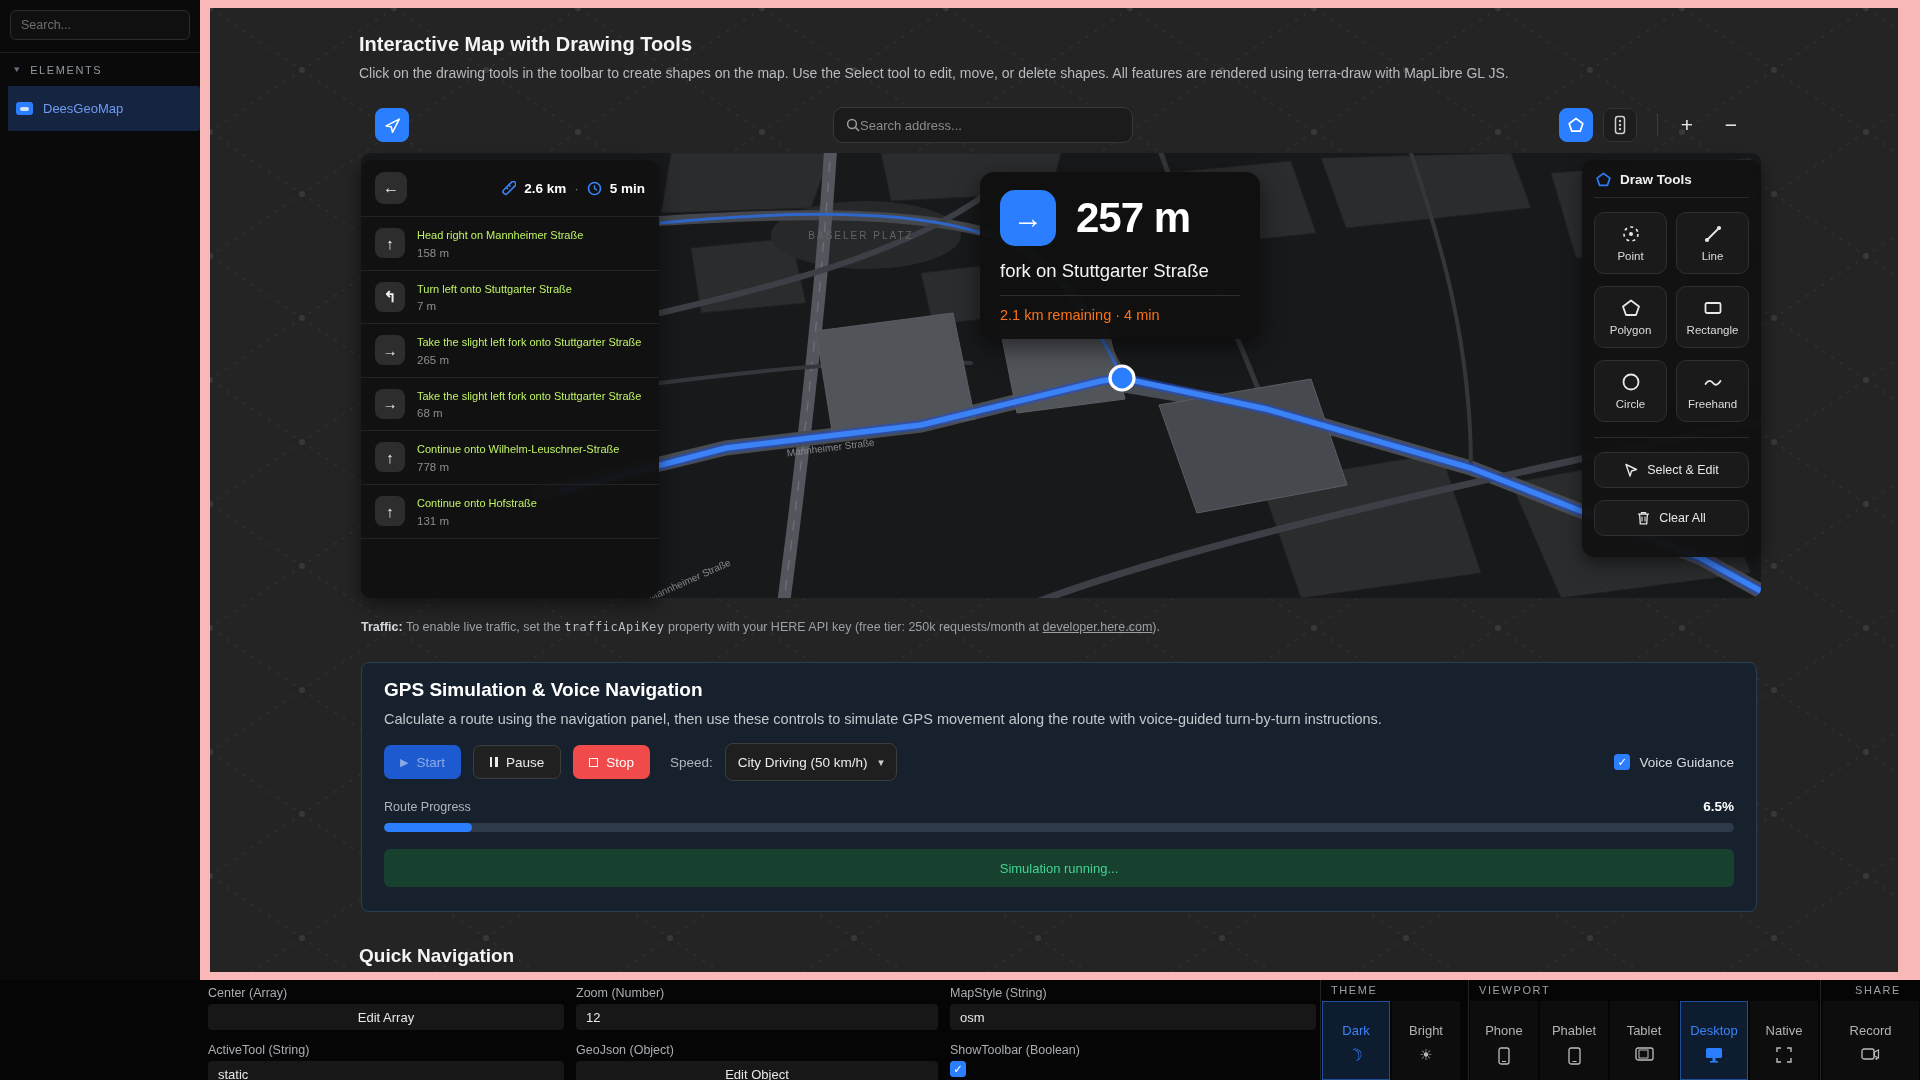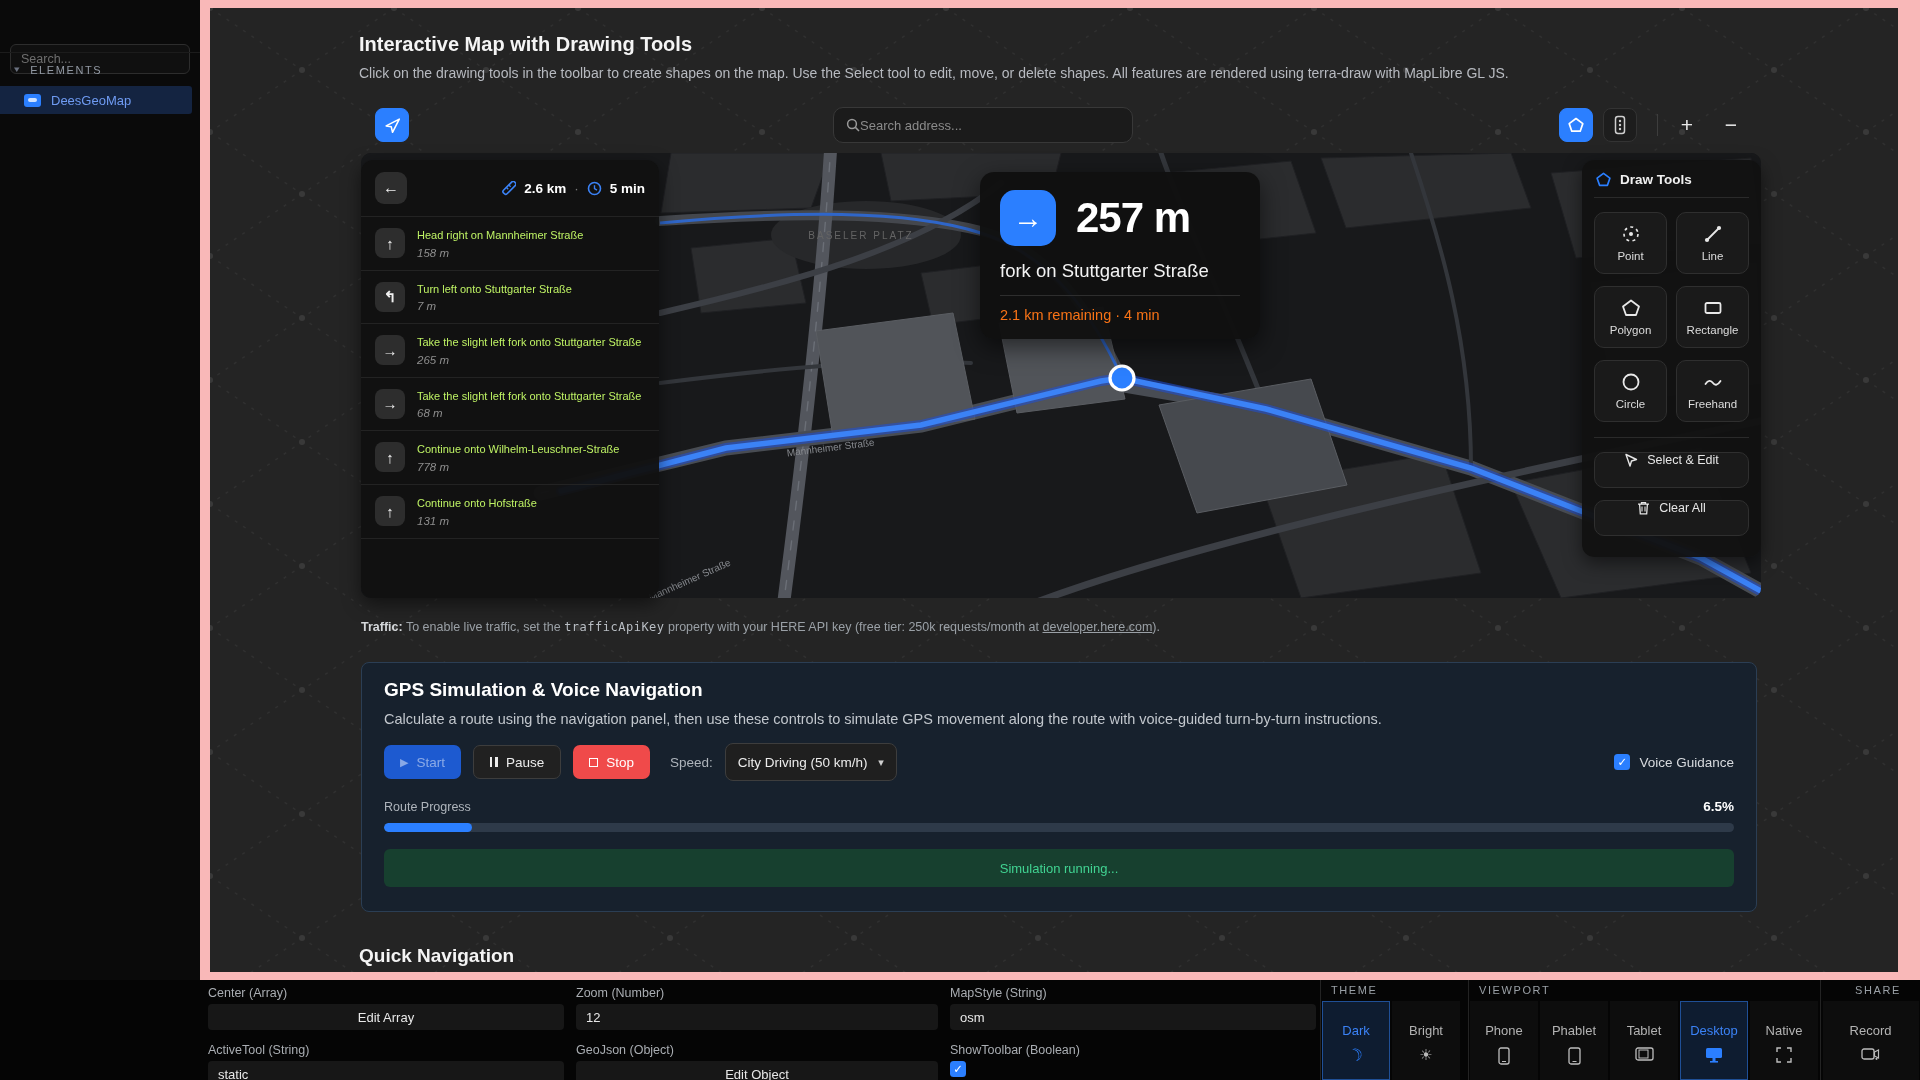--- a/index.html
+++ b/index.html
@@ -3,28 +3,28 @@
 <meta charset="utf-8">
 <style>
   * { margin:0; padding:0; box-sizing:border-box; }
   html,body { width:1920px; height:1080px; overflow:hidden; background:#000; 
               font-family:"Liberation Sans", sans-serif; color:#e8e8e8; }
 
   
   #sidebar { position:absolute; left:0; top:0; width:200px; height:980px; background:#0a0a0a; }
   .sb-search { position:absolute; left:10px; top:10px; width:180px; height:30px;
                background:#101010; border:1px solid #2d2d2d; border-radius:6px;
-               color:#15803d; font-size:12.5px; padding:0 10px; outline:none;margin-top:34px; }
+               color:#15803d; font-size:12.5px; padding:0 10px; outline:none; }
   .sb-search::placeholder { color:#6e6e6e; }
   .sb-divider { position:absolute; left:0; top:52px; width:200px; height:1px; background:#1c1c1c; }
   .sb-section { position:absolute; left:14px; top:63px; display:flex; align-items:center; gap:9px;
                 color:#9299a3; font-size:11px; letter-spacing:1.6px; }
   .chev { display:inline-block; color:#6b7280; font-size:11px; transform:scaleY(.8); }
-  .sb-item { position:absolute; left:0; top:86px; width:192px; height:28px; background:#142441;
-             display:flex; align-items:center; gap:10px; padding-left:24px; border-radius:0 3px 3px 0; cursor:pointer; }
+  .sb-item { position:absolute; left:8px; top:86px; width:192px; height:45px; background:#142441;
+             display:flex; align-items:center; gap:10px; padding-left:8px; border-radius:0 3px 3px 0; cursor:pointer; }
   .sb-item-icon { width:17px; height:13px; background:#2b7fff; border-radius:3px; position:relative; }
   .sb-item-icon::after { content:""; position:absolute; left:4px; top:4.5px; width:9px; height:4px;
                          background:#cfe2ff; border-radius:2px; }
   .sb-item-label { color:#6f9bf2; font-size:13px; }
 
   
   #frame { position:absolute; left:200px; top:0; width:1720px; height:980px; background:#f9b8b8; }
   #canvas { position:absolute; left:10px; top:8px; width:1688px; height:964px; background:#242424; overflow:hidden; }
   #pattern { position:absolute; left:0; top:0; width:100%; height:100%; opacity:.55; }
 
@@ -56,21 +56,21 @@
   .nav-head { display:flex; align-items:center; height:56px; padding:0 14px; }
   .nav-back { width:32px; height:32px; border-radius:9px; background:#2d2d2d; color:#efefef;
               display:flex; align-items:center; justify-content:center; font-size:16px; cursor:pointer; }
   .nav-sum { margin-left:auto; display:flex; align-items:center; gap:8px; font-size:13.5px; font-weight:bold; color:#fff; }
   .nav-sum .dot { color:#7a7a7a; font-weight:normal; }
   .nav-list { border-top:1px solid #232323; }
   .nav-row { display:flex; gap:12px; padding:11px 14px; border-bottom:1px solid #232323; }
   .nav-ic { flex:0 0 30px; width:30px; height:30px; border-radius:8px; background:#2d2d2d; color:#f0f0f0;
             display:flex; align-items:center; justify-content:center; font-size:15px; font-weight:bold; }
   .nav-tx { font-size:11px; color:#bef264; line-height:1.42; width:228px; }
-  .nav-ds { font-size:11.5px; color:#8d8d8d; margin-top:3px;font-style:italic; }
+  .nav-ds { font-size:11.5px; color:#8d8d8d; margin-top:3px; }
 
   
   #card { position:absolute; left:770px; top:164px; width:280px; border-radius:14px;
           background:rgba(16,16,16,.96); padding:18px 20px 16px; box-shadow:0 8px 24px rgba(0,0,0,.55); }
   .card-top { display:flex; align-items:center; gap:20px; }
   .card-ic { width:56px; height:56px; border-radius:15px; background:#2b7fff; color:#fff;
              display:flex; align-items:center; justify-content:center; font-size:30px; font-weight:bold; }
   .card-dist { font-size:42px; font-weight:bold; color:#fff; letter-spacing:-1px; }
   .card-txt { margin-top:14px; font-size:18.5px; font-weight:normal; color:#f3f3f3; }
   .card-sep { height:1px; background:#2e2e2e; margin:13px 0 11px; }
@@ -80,21 +80,21 @@
   #drawtools { position:absolute; left:1372px; top:152px; width:179px; height:397px; border-radius:12px;
                background:rgba(18,18,18,.97); padding:10px 12px; box-shadow:0 6px 18px rgba(0,0,0,.5); }
   .dt-head { display:flex; align-items:center; gap:9px; padding:2px 2px 10px; font-size:13.5px; font-weight:bold; color:#f0f0f0;
              border-bottom:1px solid #2a2a2a; }
   .dt-grid { display:grid; grid-template-columns:73px 73px; gap:12px 9px; margin-top:14px; }
   .dt-tool { height:62px; border:1px solid #2f2f2f; border-radius:10px; background:#1a1a1a; cursor:pointer;
              display:flex; flex-direction:column; align-items:center; justify-content:center; gap:6px; }
   .dt-tool span { font-size:11.5px; color:#dcdcdc; }
   .dt-sep { height:1px; background:#2a2a2a; margin:15px 0 14px; }
   .dt-wide { width:100%; height:36px; border:1px solid #2f2f2f; border-radius:10px; background:#1a1a1a;
-             display:flex; align-items:flex-start; justify-content:center; gap:9px; color:#e6e6e6; font-size:12.5px; cursor:pointer; }
+             display:flex; align-items:center; justify-content:center; gap:9px; color:#e6e6e6; font-size:12.5px; cursor:pointer; }
   .dt-wide + .dt-wide { margin-top:12px; }
 
   
   #traffic { position:absolute; left:151px; top:612px; font-size:12.5px; color:#9aa0a6; }
   #traffic b { color:#d4d7da; }
   #traffic code { font-family:"DejaVu Sans Mono", monospace; font-size:12px; letter-spacing:.5px; color:#b9bec4; }
   #traffic a { color:#9aa0a6; text-decoration:underline; cursor:pointer; }
 
   
   #gps { position:absolute; left:151px; top:654px; width:1396px; height:250px; background:#17212d;

